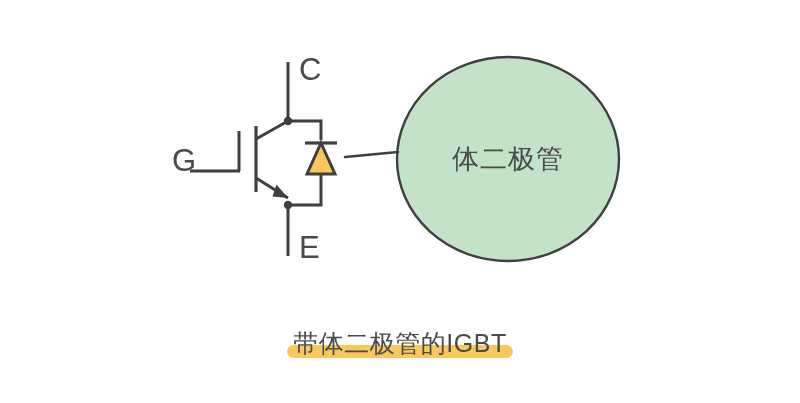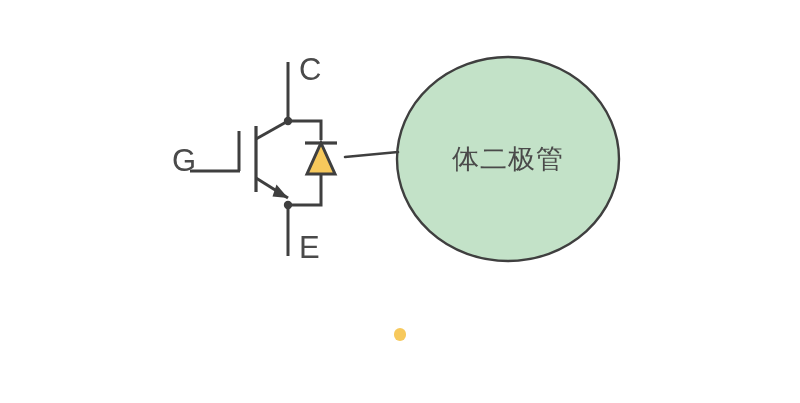--- a/index.html
+++ b/index.html
@@ -112,14 +112,15 @@
 
   <text x="172" y="171" class="svg-text-label" font-size="31">G</text>
 
   <text x="299" y="258" class="svg-text-label" font-size="31">E</text>
 
 </svg>
 
 <div id="caption-block">
   <span id="caption-wrap">
     <span id="caption-highlight"></span>
+    <span id="caption-text">带体二极管的IGBT</span>
   </span>
 </div>
 
 </body></html>

